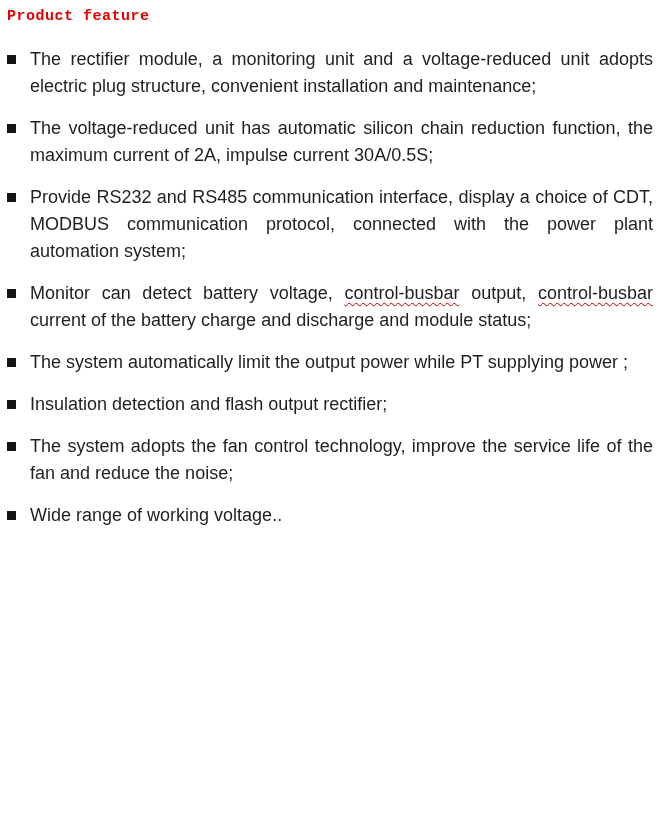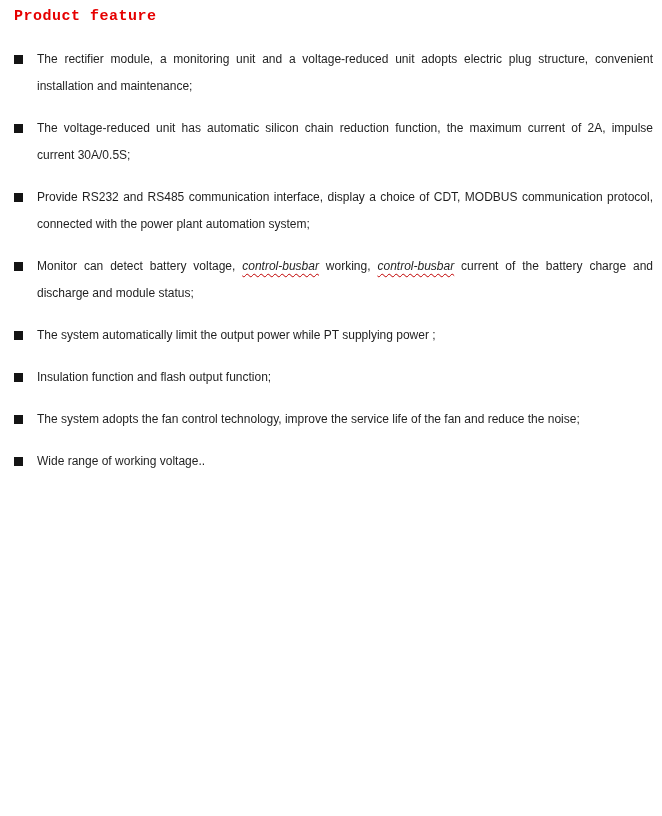--- a/index.html
+++ b/index.html
@@ -7,21 +7,21 @@
     padding: 0;
     background: #ffffff;
     width: 662px;
     height: 816px;
     overflow: hidden;
   }
   .page {
     box-sizing: border-box;
     width: 662px;
     height: 816px;
-    padding: 8px 9px 0 14px;
+    padding: 8px 9px 0 7px;
     font-family: "Liberation Sans", sans-serif;
     color: #1f1f1f;
   }
   .title {
     font-family: "Liberation Mono", monospace;
     font-weight: bold;
     font-size: 15px;
     letter-spacing: 0.5px;
     color: #e60000;
     margin: 0;
@@ -29,38 +29,37 @@
   }
   ul.features {
     list-style: none;
     margin: 21px 0 0 0;
     padding: 0;
   }
   ul.features li {
     position: relative;
     padding-left: 23px;
     margin: 0 0 15px 0;
-    font-size: 12px;
+    font-size: 18px;
     line-height: 27px;
     text-align: justify;
     text-align-last: left;
   }
   ul.features li:last-child { margin-bottom: 0; }
   .bullet {
     position: absolute;
     left: 0;
     top: 9px;
     width: 9px;
     height: 9px;
     background: #141414;
   }
   .misspell {
     text-decoration: underline wavy #c00000 1px;
     text-underline-offset: 3px;
-    font-style: italic;
   }
 </style>
 </head>
 <body>
 
 <div class="page">
 
   <h1 class="title">Product feature</h1>
 
   <ul class="features">
@@ -84,32 +83,32 @@
     </li>
 
 
     <li>
       <span class="bullet"></span>
       <span>Provide RS232 and RS485 communication interface, display a choice of CDT, MODBUS communication protocol, connected with the power plant automation system;</span>
     </li>
 
     <li>
       <span class="bullet"></span>
-      <span><span>Monitor can detect battery voltage, </span><span class="misspell">control-busbar</span><span> working, </span><span class="misspell">control-busbar</span><span> current of the battery charge and discharge and module status;</span></span>
+      <span><span>Monitor can detect battery voltage, </span><span class="misspell">control-busbar</span><span> output, </span><span class="misspell">control-busbar</span><span> current of the battery charge and discharge and module status;</span></span>
     </li>
 
 
     <li>
       <span class="bullet"></span>
       <span>The system automatically limit the output power while PT supplying power ;</span>
     </li>
 
     <li>
       <span class="bullet"></span>
-      <span>Insulation function and flash output function;</span>
+      <span>Insulation detection and flash output rectifier;</span>
     </li>
 
     <li>
       <span class="bullet"></span>
       <span>The system adopts the fan control technology, improve the service life of the fan and reduce the noise;</span>
     </li>
 
     <li>
       <span class="bullet"></span>
     </li>

